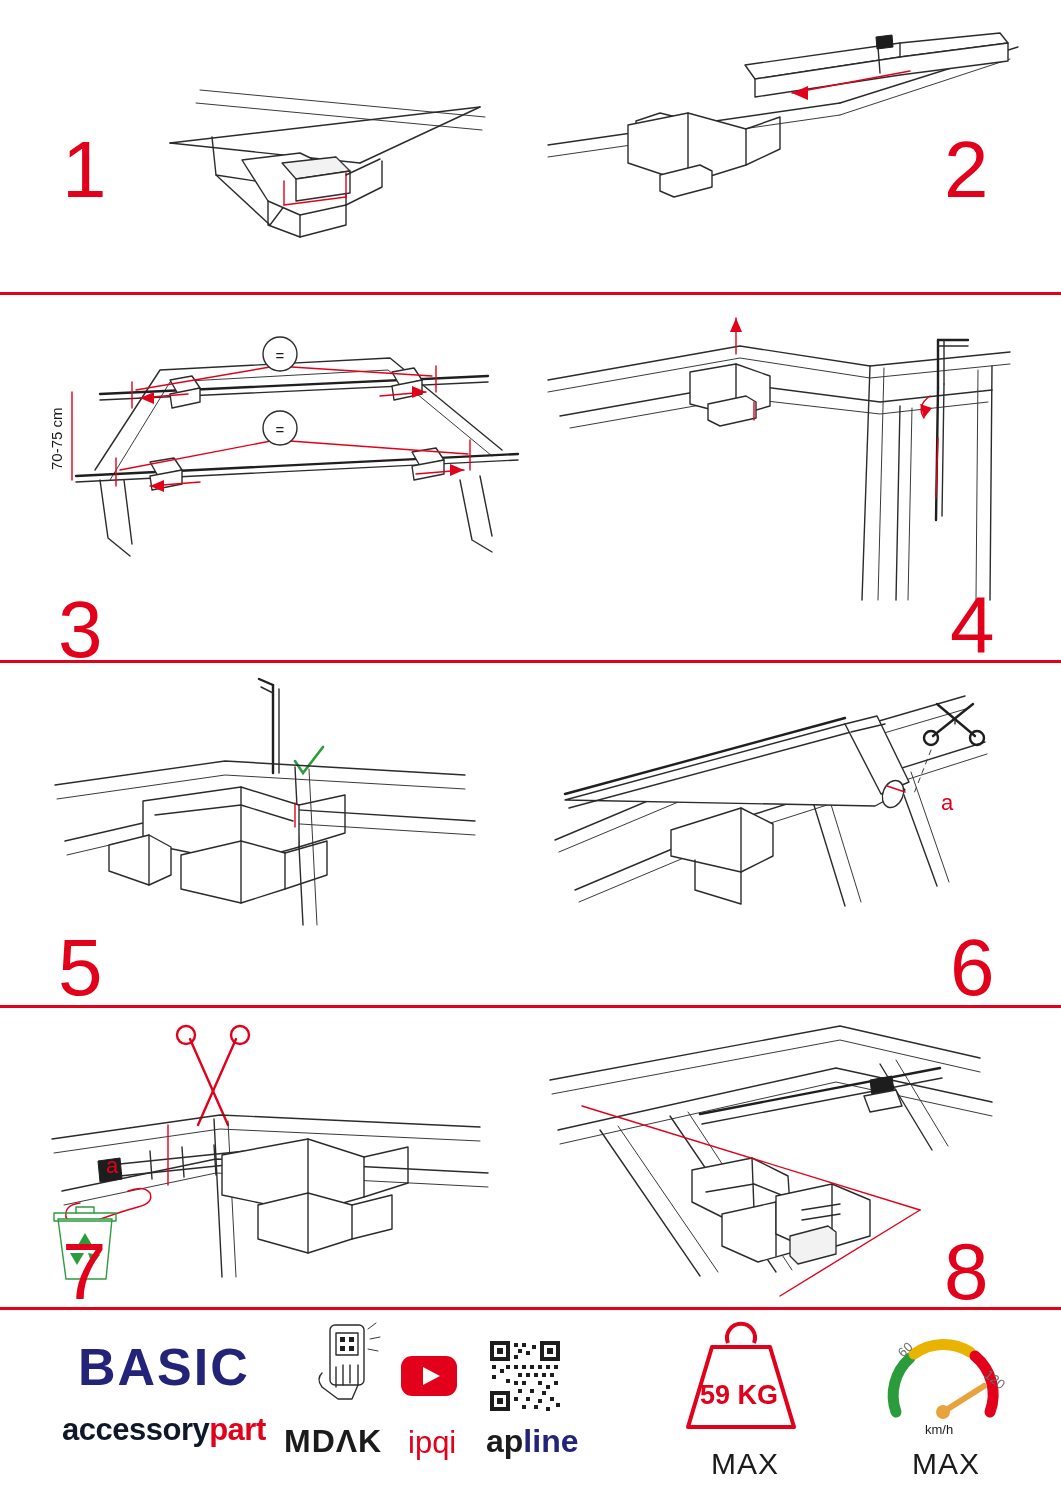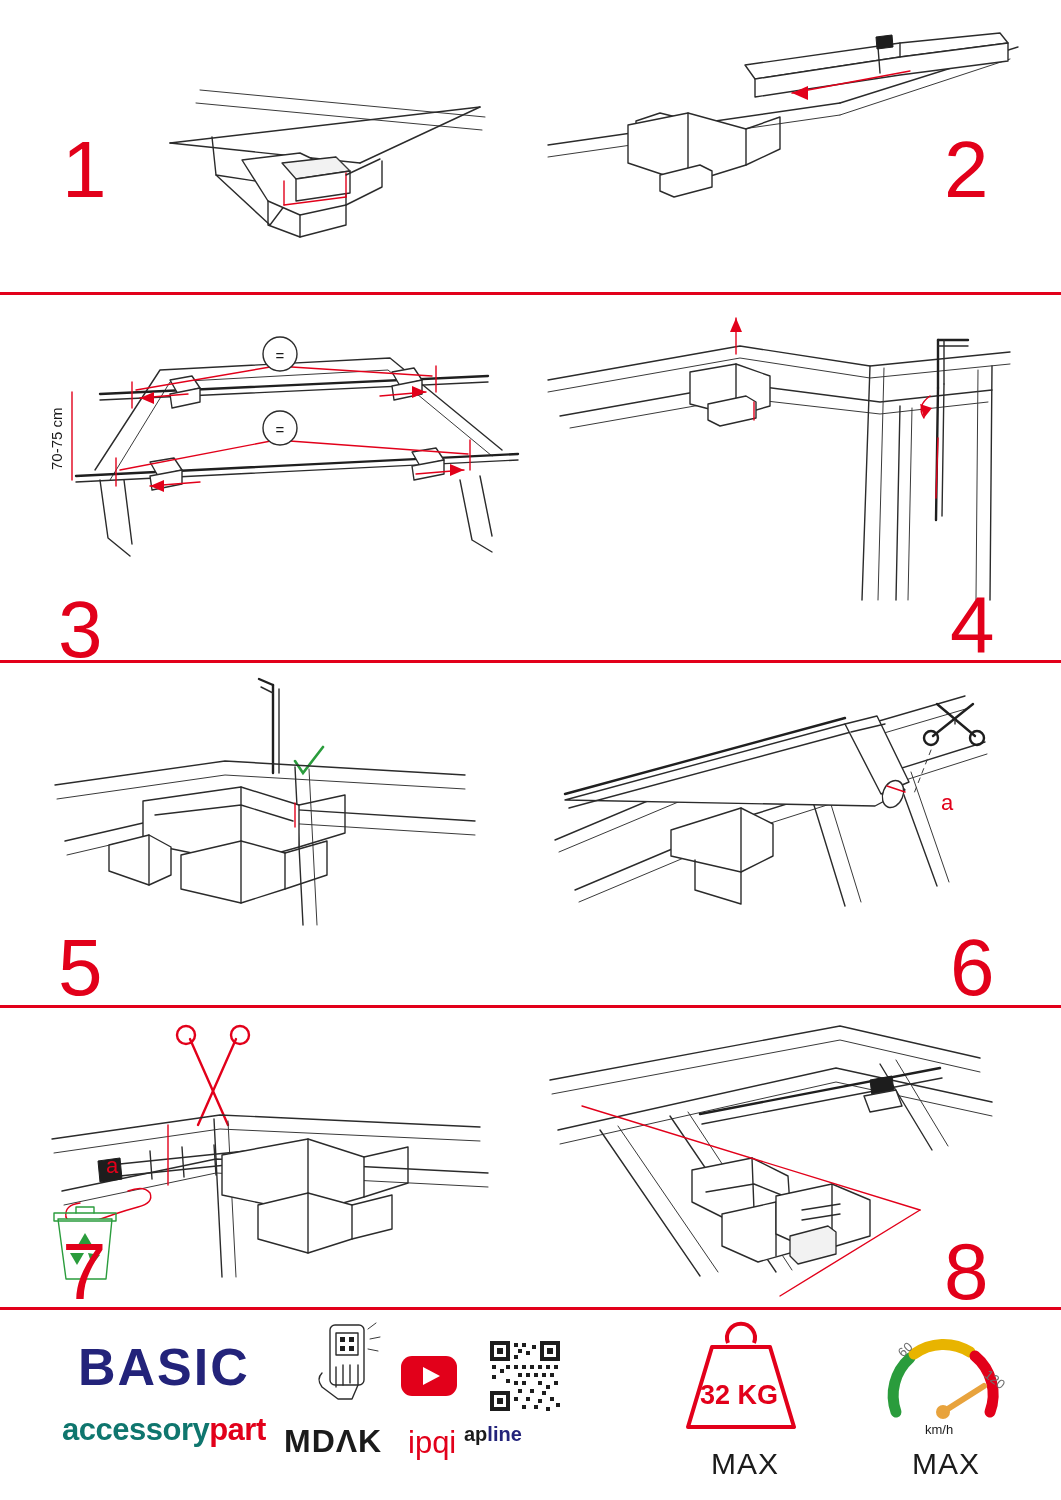--- a/index.html
+++ b/index.html
@@ -57,33 +57,33 @@
   .brand-basic{
     position:absolute;left:78px;top:30px;
     font-family:"Liberation Sans", sans-serif;
     font-size:52px;font-weight:bold;color:#23237a;letter-spacing:2px;
   }
   .brand-accessory{
     position:absolute;left:62px;top:105px;
     font-family:"Liberation Sans", sans-serif;
     font-size:31px;font-weight:bold;letter-spacing:-0.5px;
   }
-  .brand-accessory .a1{color:#0f766e;margin-top:25px;}
+  .brand-accessory .a1{color:#0f172a;margin-top:25px;}
   .brand-accessory .a2{color:#e2001a;}
   .lbl-mdak{
     position:absolute;left:284px;top:116px;
     font-size:32px;font-weight:bold;color:#1b1b1b;letter-spacing:1px;
   }
   .lbl-ipqi{
     position:absolute;left:408px;top:118px;
     font-size:31px;color:#e2001a;letter-spacing:0px;
   }
   .lbl-apline{
-    position:absolute;left:464px;top:116px;
-    font-size:20px;font-weight:bold;letter-spacing:0px;
+    position:absolute;left:486px;top:116px;
+    font-size:32px;font-weight:bold;letter-spacing:0px;
   }
   .lbl-apline .p1{color:#1b1b1b;}
   .lbl-apline .p2{color:#23237a;}
   .weight-txt{
     position:absolute;left:700px;top:1380px;
     font-size:27px;font-weight:bold;color:#e2001a;
   }
   .max1{position:absolute;left:711px;top:1447px;font-size:30px;color:#1b1b1b;letter-spacing:1px;}
   .max2{position:absolute;left:912px;top:1447px;font-size:30px;color:#1b1b1b;letter-spacing:1px;}
   .kmh{position:absolute;left:925px;top:1422px;font-size:13px;color:#1b1b1b;}
@@ -472,21 +472,21 @@
     </div>
 
     <div style="position:absolute;left:672px;top:10px;">
       <svg width="136" height="120" viewBox="0 0 136 120">
         <path d="M56 26 a14 14 0 1 1 26 0" fill="none" stroke="#e2001a" stroke-width="4"></path>
         <path d="M40 30 L98 30 L122 110 L16 110 Z" fill="none" stroke="#e2001a" stroke-width="4" stroke-linejoin="round"></path>
       </svg>
     </div>
   </div>
 
-  <div class="weight-txt">32 KG</div>
+  <div class="weight-txt">59 KG</div>
   <div class="max1">MAX</div>
 
   <div style="position:absolute;left:880px;top:1328px;">
     <svg width="130" height="110" viewBox="0 0 130 110">
       <path d="M16 84 A50 50 0 0 1 30 30" fill="none" stroke="#2a9c3c" stroke-width="11" stroke-linecap="round"></path>
       <path d="M34 26 A50 50 0 0 1 90 24" fill="none" stroke="#e8b400" stroke-width="11" stroke-linecap="round"></path>
       <path d="M95 28 A50 50 0 0 1 110 84" fill="none" stroke="#e2001a" stroke-width="11" stroke-linecap="round"></path>
       <g stroke="#ffffff" stroke-width="3">
         <path d="M22 62 L30 64"></path>
           <path d="M30 44 L38 48"></path>

